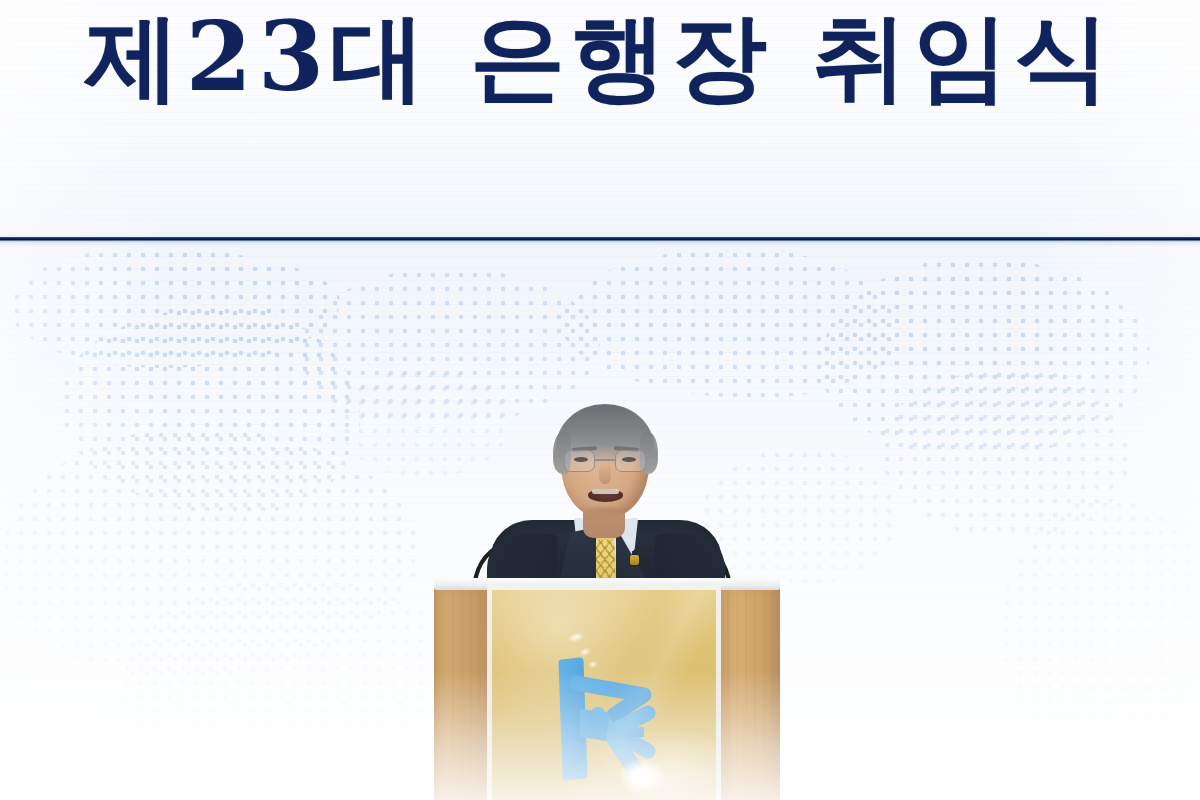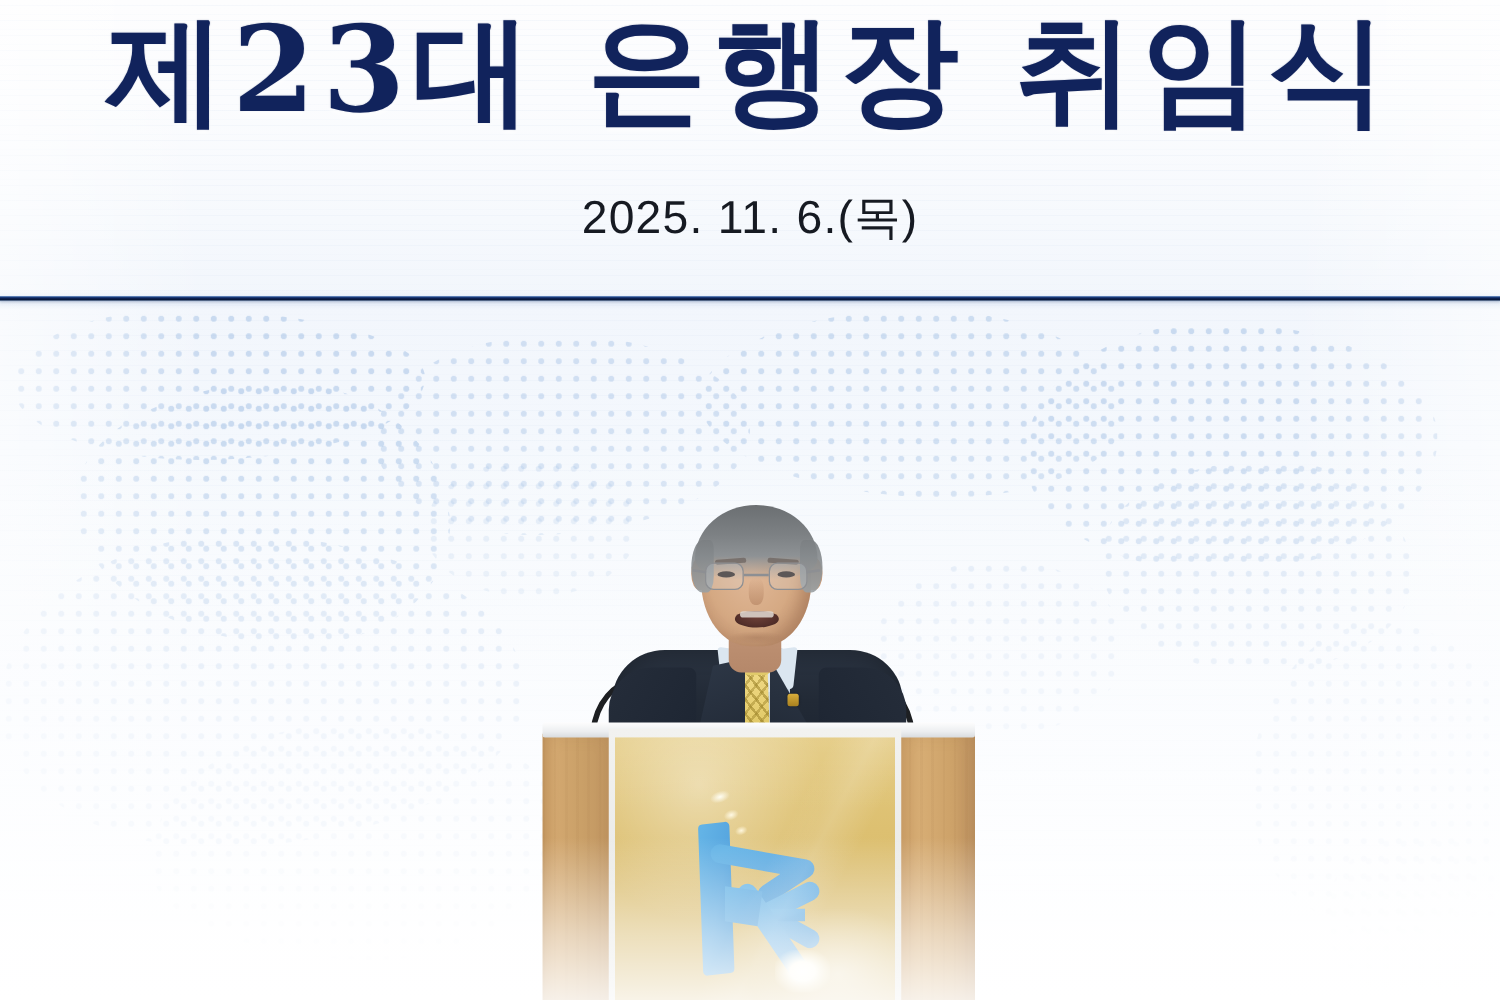--- a/index.html
+++ b/index.html
@@ -321,21 +321,20 @@
     <div class="dotgrid c11"></div>
     <div class="dotgrid c12"></div>
   </div>
   <div class="mapfade"></div>
 
   <div class="rule-glow"></div>
   <div class="rule"></div>
 
   <div class="hdr-title">제23대 은행장 취임식</div>
 
-  <div class="hdr-date">2025. 11. 6.(목)</div>
 
   <div class="mic" style="left:470px; top:534px; width:80px; height:62px;">
     <svg width="80" height="62" viewBox="0 0 80 62">
       <path d="M4 60 C4 36, 14 18, 34 10 C44 6, 56 4, 68 3" stroke="#1d1f22" stroke-width="4.4" fill="none" stroke-linecap="round"></path>
       <ellipse cx="70" cy="3" rx="7" ry="5.5" fill="#17191c"></ellipse>
     </svg>
   </div>
 
   <div class="mic" style="left:652px; top:534px; width:82px; height:62px;">
     <svg width="82" height="62" viewBox="0 0 82 62">

